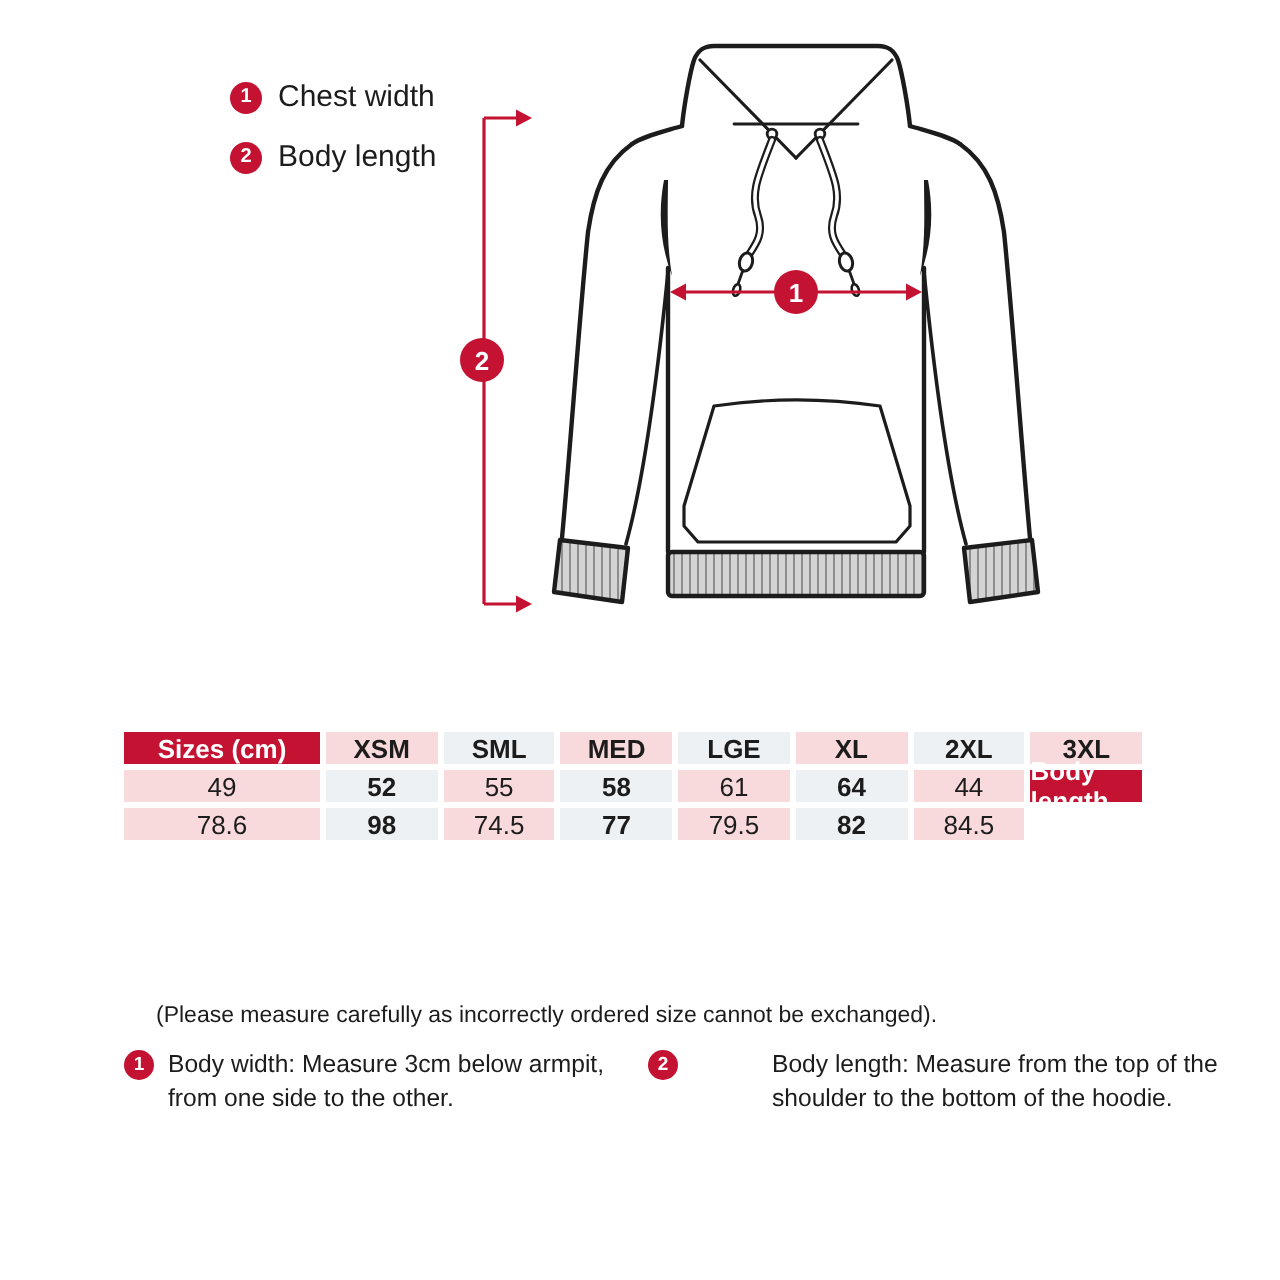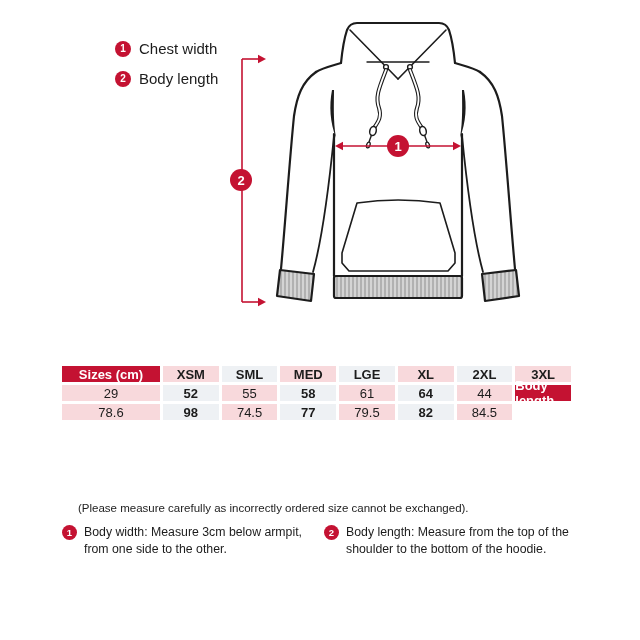--- a/index.html
+++ b/index.html
@@ -33,21 +33,21 @@
   .c-gray{background:var(--grayblue);font-weight:bold;}
 
   
   .howto-heading{position:absolute;left:62px;top:467px;font-size:14.5px;font-weight:bold;margin:0;}
   .howto-note{position:absolute;left:62px;top:486px;font-size:11.5px;margin:16px;}
   .howto-intro{position:absolute;left:62px;top:505px;font-size:13px;margin:0;}
   .steps{position:absolute;left:62px;top:524px;width:512px;display:flex;gap:6px;}
   .step{display:flex;gap:7px;align-items:flex-start;font-size:12.3px;line-height:1.4;}
   .step .badge{width:15px;height:15px;font-size:9.5px;margin-top:1px;}
   .step-text-1{width:234px;}
-  .step-text-2{width:250px;}
+  .step-text-2{width:250px;margin-left:40px;}
 </style>
 </head>
 <body>
 
 <div class="page">
 
   <svg class="diagram-svg" width="640" height="335" viewBox="0 0 640 335">
     <defs>
       <pattern id="rib" width="4" height="6" patternUnits="userSpaceOnUse">
         <rect width="4" height="6" fill="#D4D4D4"></rect>
@@ -133,21 +133,21 @@
 
     <div class="cell rowlabel">Sizes (cm)</div>
     <div class="cell head c-pink">XSM</div>
     <div class="cell head c-gray">SML</div>
     <div class="cell head c-pink">MED</div>
     <div class="cell head c-gray">LGE</div>
     <div class="cell head c-pink">XL</div>
     <div class="cell head c-gray">2XL</div>
     <div class="cell head c-pink">3XL</div>
 
-    <div class="cell c-pink">29</div>
+    <div class="cell c-pink">49</div>
     <div class="cell c-gray">52</div>
     <div class="cell c-pink">55</div>
     <div class="cell c-gray">58</div>
     <div class="cell c-pink">61</div>
     <div class="cell c-gray">64</div>
     <div class="cell c-pink">44</div>
 
     <div class="cell rowlabel">Body length</div>
     <div class="cell c-pink">78.6</div>
     <div class="cell c-gray">98</div>

